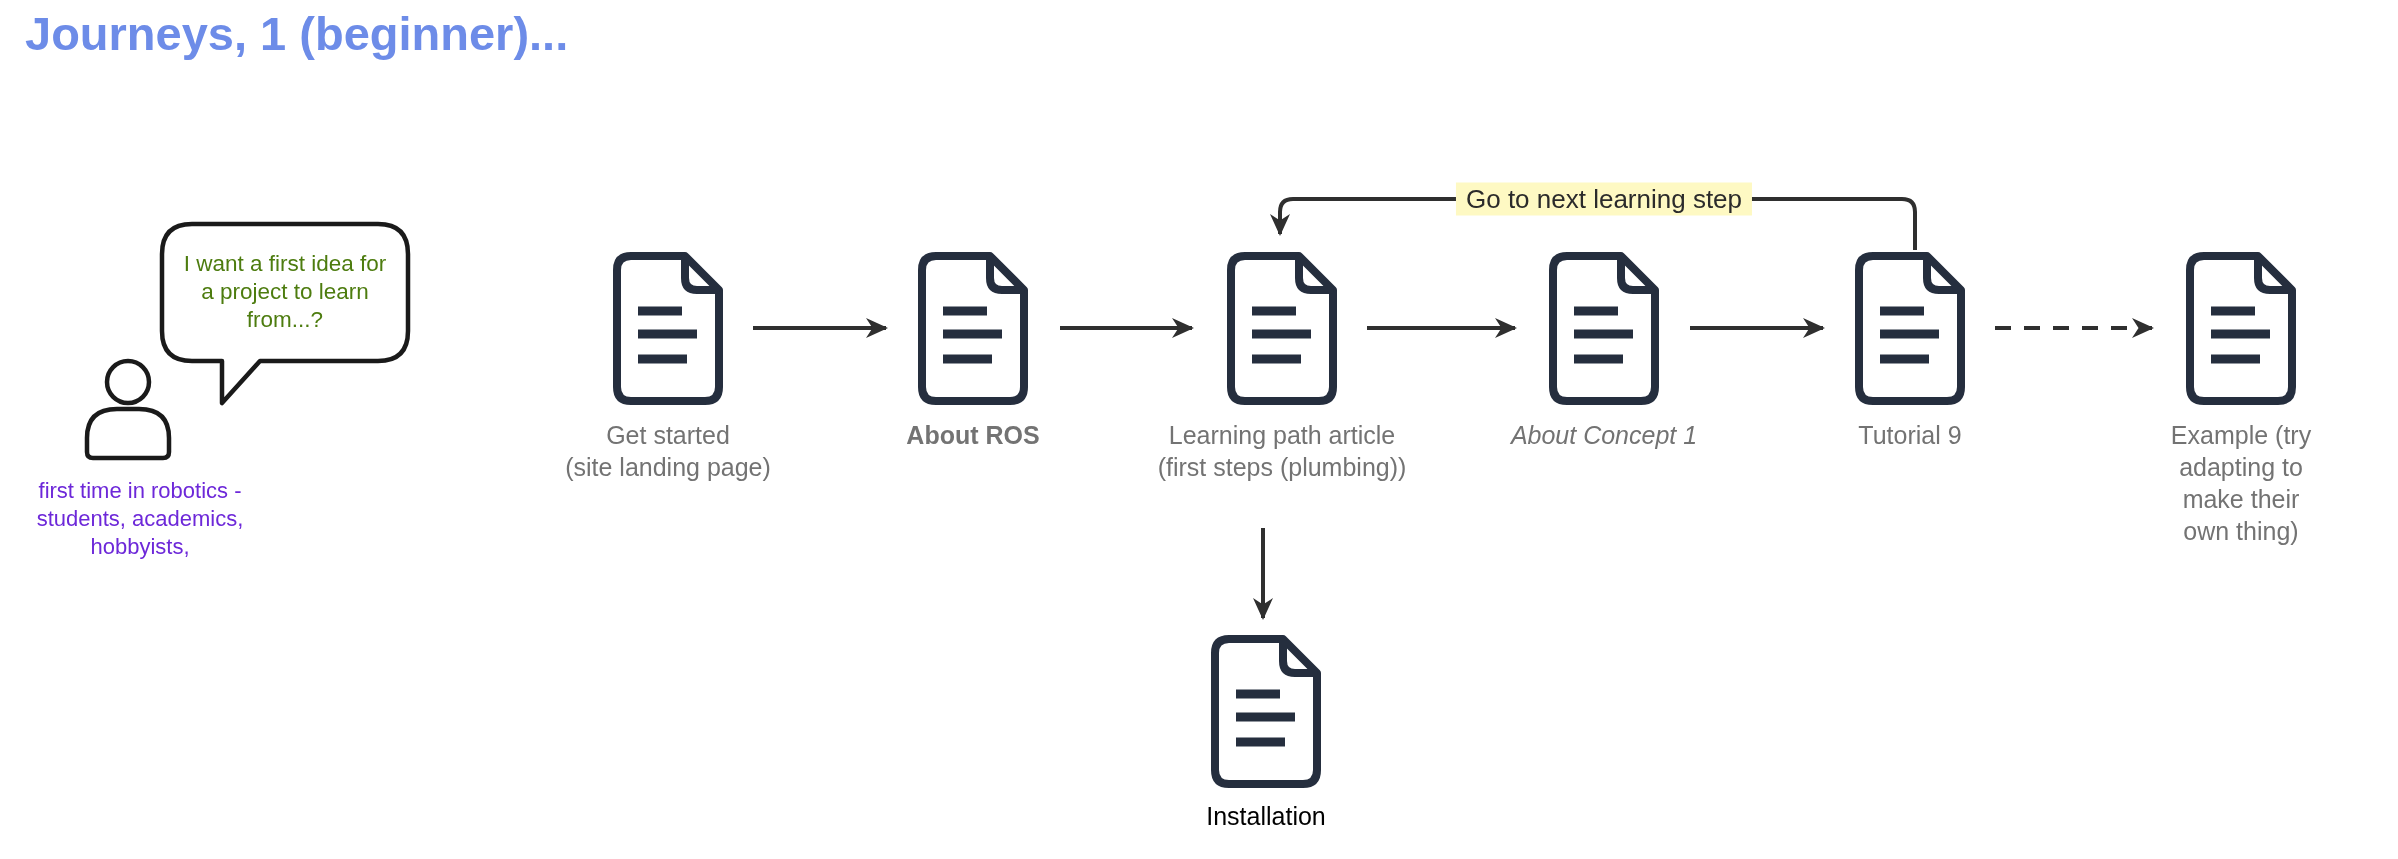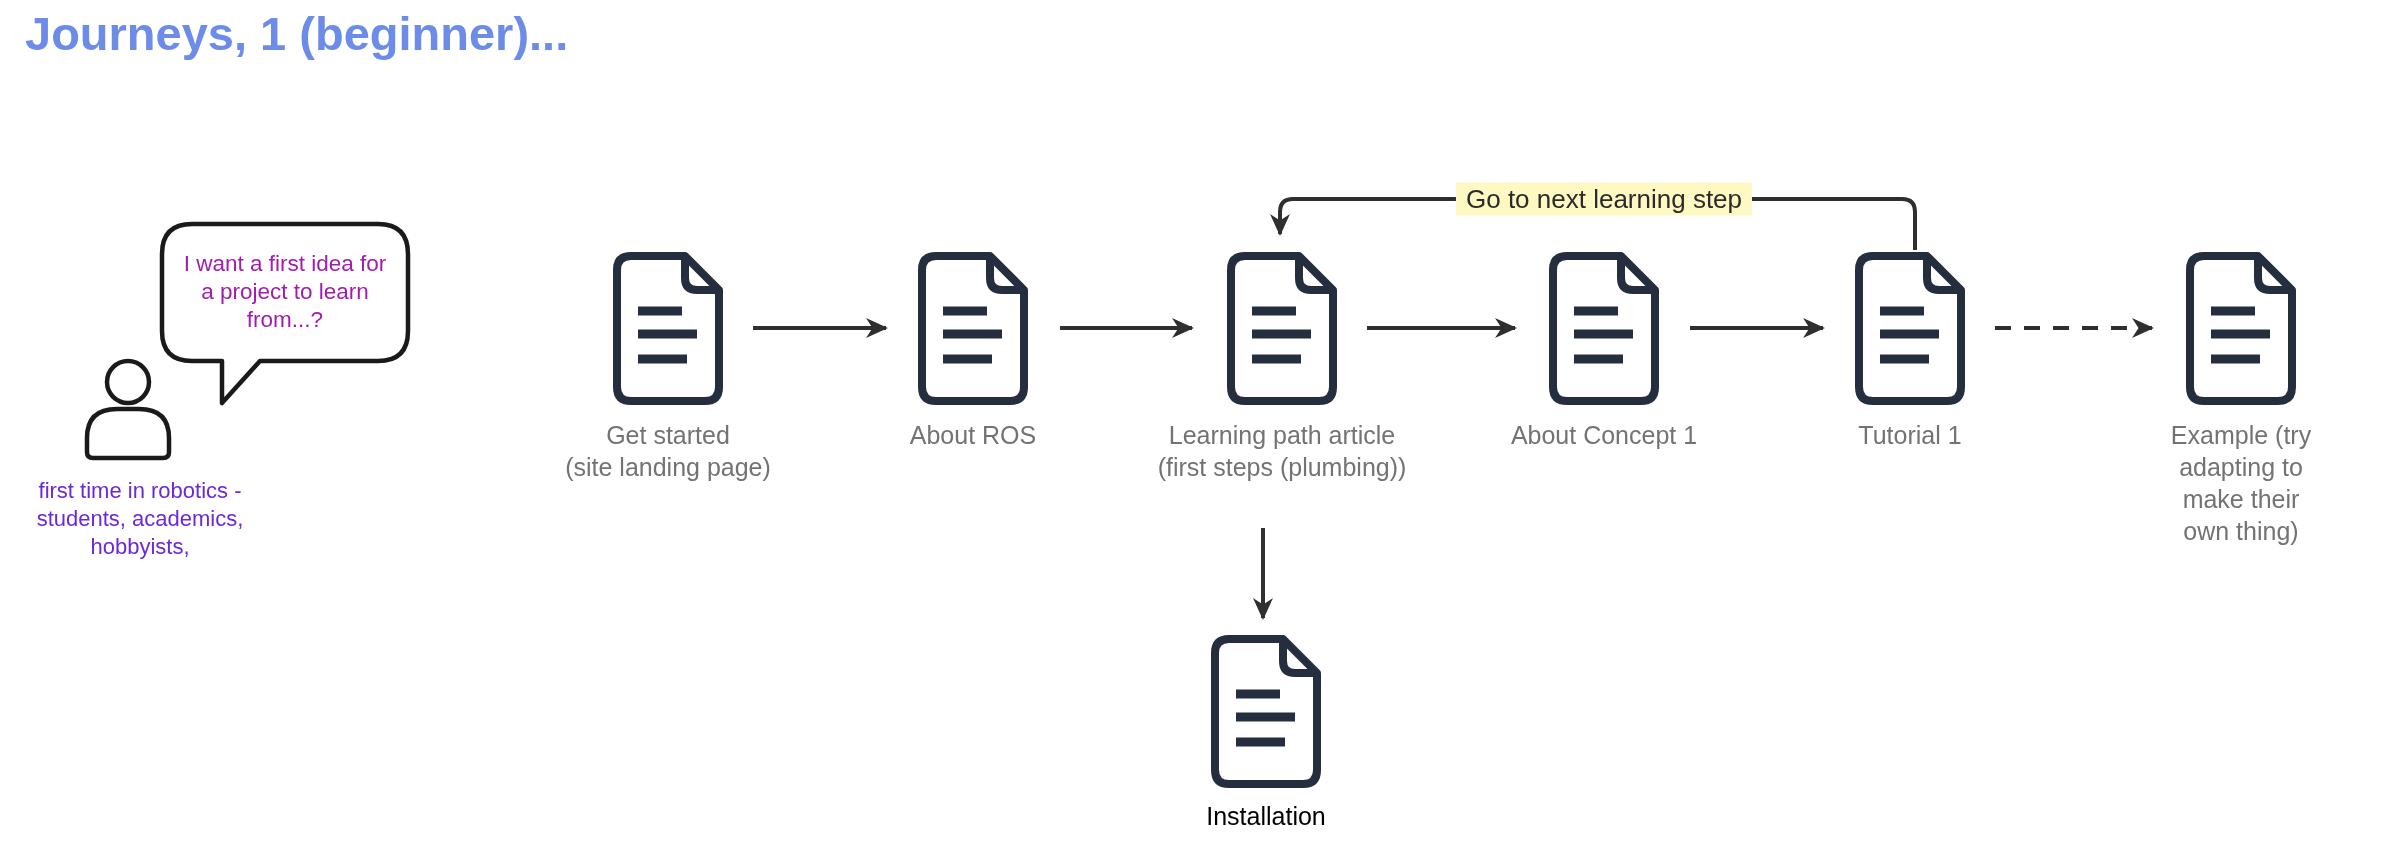--- a/index.html
+++ b/index.html
@@ -39,21 +39,21 @@
     left: 170px;
     top: 230px;
     width: 230px;
     height: 124px;
     display: flex;
     align-items: center;
     justify-content: center;
     text-align: center;
     font-size: 22.5px;
     line-height: 28px;
-    color: #a21caf;
+    color: #4d7c0f;
     white-space: pre-line;
   }
   .persona-desc {
     position: absolute;
     left: 140px;
     top: 477px;
     transform: translateX(-50%);
     text-align: center;
     font-size: 22px;
     line-height: 28px;
@@ -64,23 +64,23 @@
     position: absolute;
     top: 419px;
     transform: translateX(-50%);
     text-align: center;
     font-size: 25px;
     line-height: 32px;
     color: #737373;
     white-space: pre-line;
   }
   .step-label.s1 { left: 668px; }
-  .step-label.s2 { left: 973px; }
+  .step-label.s2 { left: 973px; font-weight: bold; }
   .step-label.s3 { left: 1282px; }
-  .step-label.s4 { left: 1604px; }
+  .step-label.s4 { left: 1604px; font-style: italic; }
   .step-label.s5 { left: 1910px; }
   .step-label.s6 { left: 2241px; }
   .branch-label {
     position: absolute;
     left: 1266px;
     top: 800px;
     transform: translateX(-50%);
     text-align: center;
     font-size: 25px;
     line-height: 32px;
@@ -150,21 +150,21 @@
   <div class="persona-desc">first time in robotics -
 students, academics,
 hobbyists,</div>
 
   <div class="step-label s1">Get started
 (site landing page)</div>
   <div class="step-label s2">About ROS</div>
   <div class="step-label s3">Learning path article
 (first steps (plumbing))</div>
   <div class="step-label s4">About Concept 1</div>
-  <div class="step-label s5">Tutorial 1</div>
+  <div class="step-label s5">Tutorial 9</div>
   <div class="step-label s6">Example (try adapting to
 make their own thing)</div>
 
   <div class="branch-label">Installation</div>
 
   <div class="loop-label">Go to next learning step</div>
 
 </div>
 
 </body></html>

